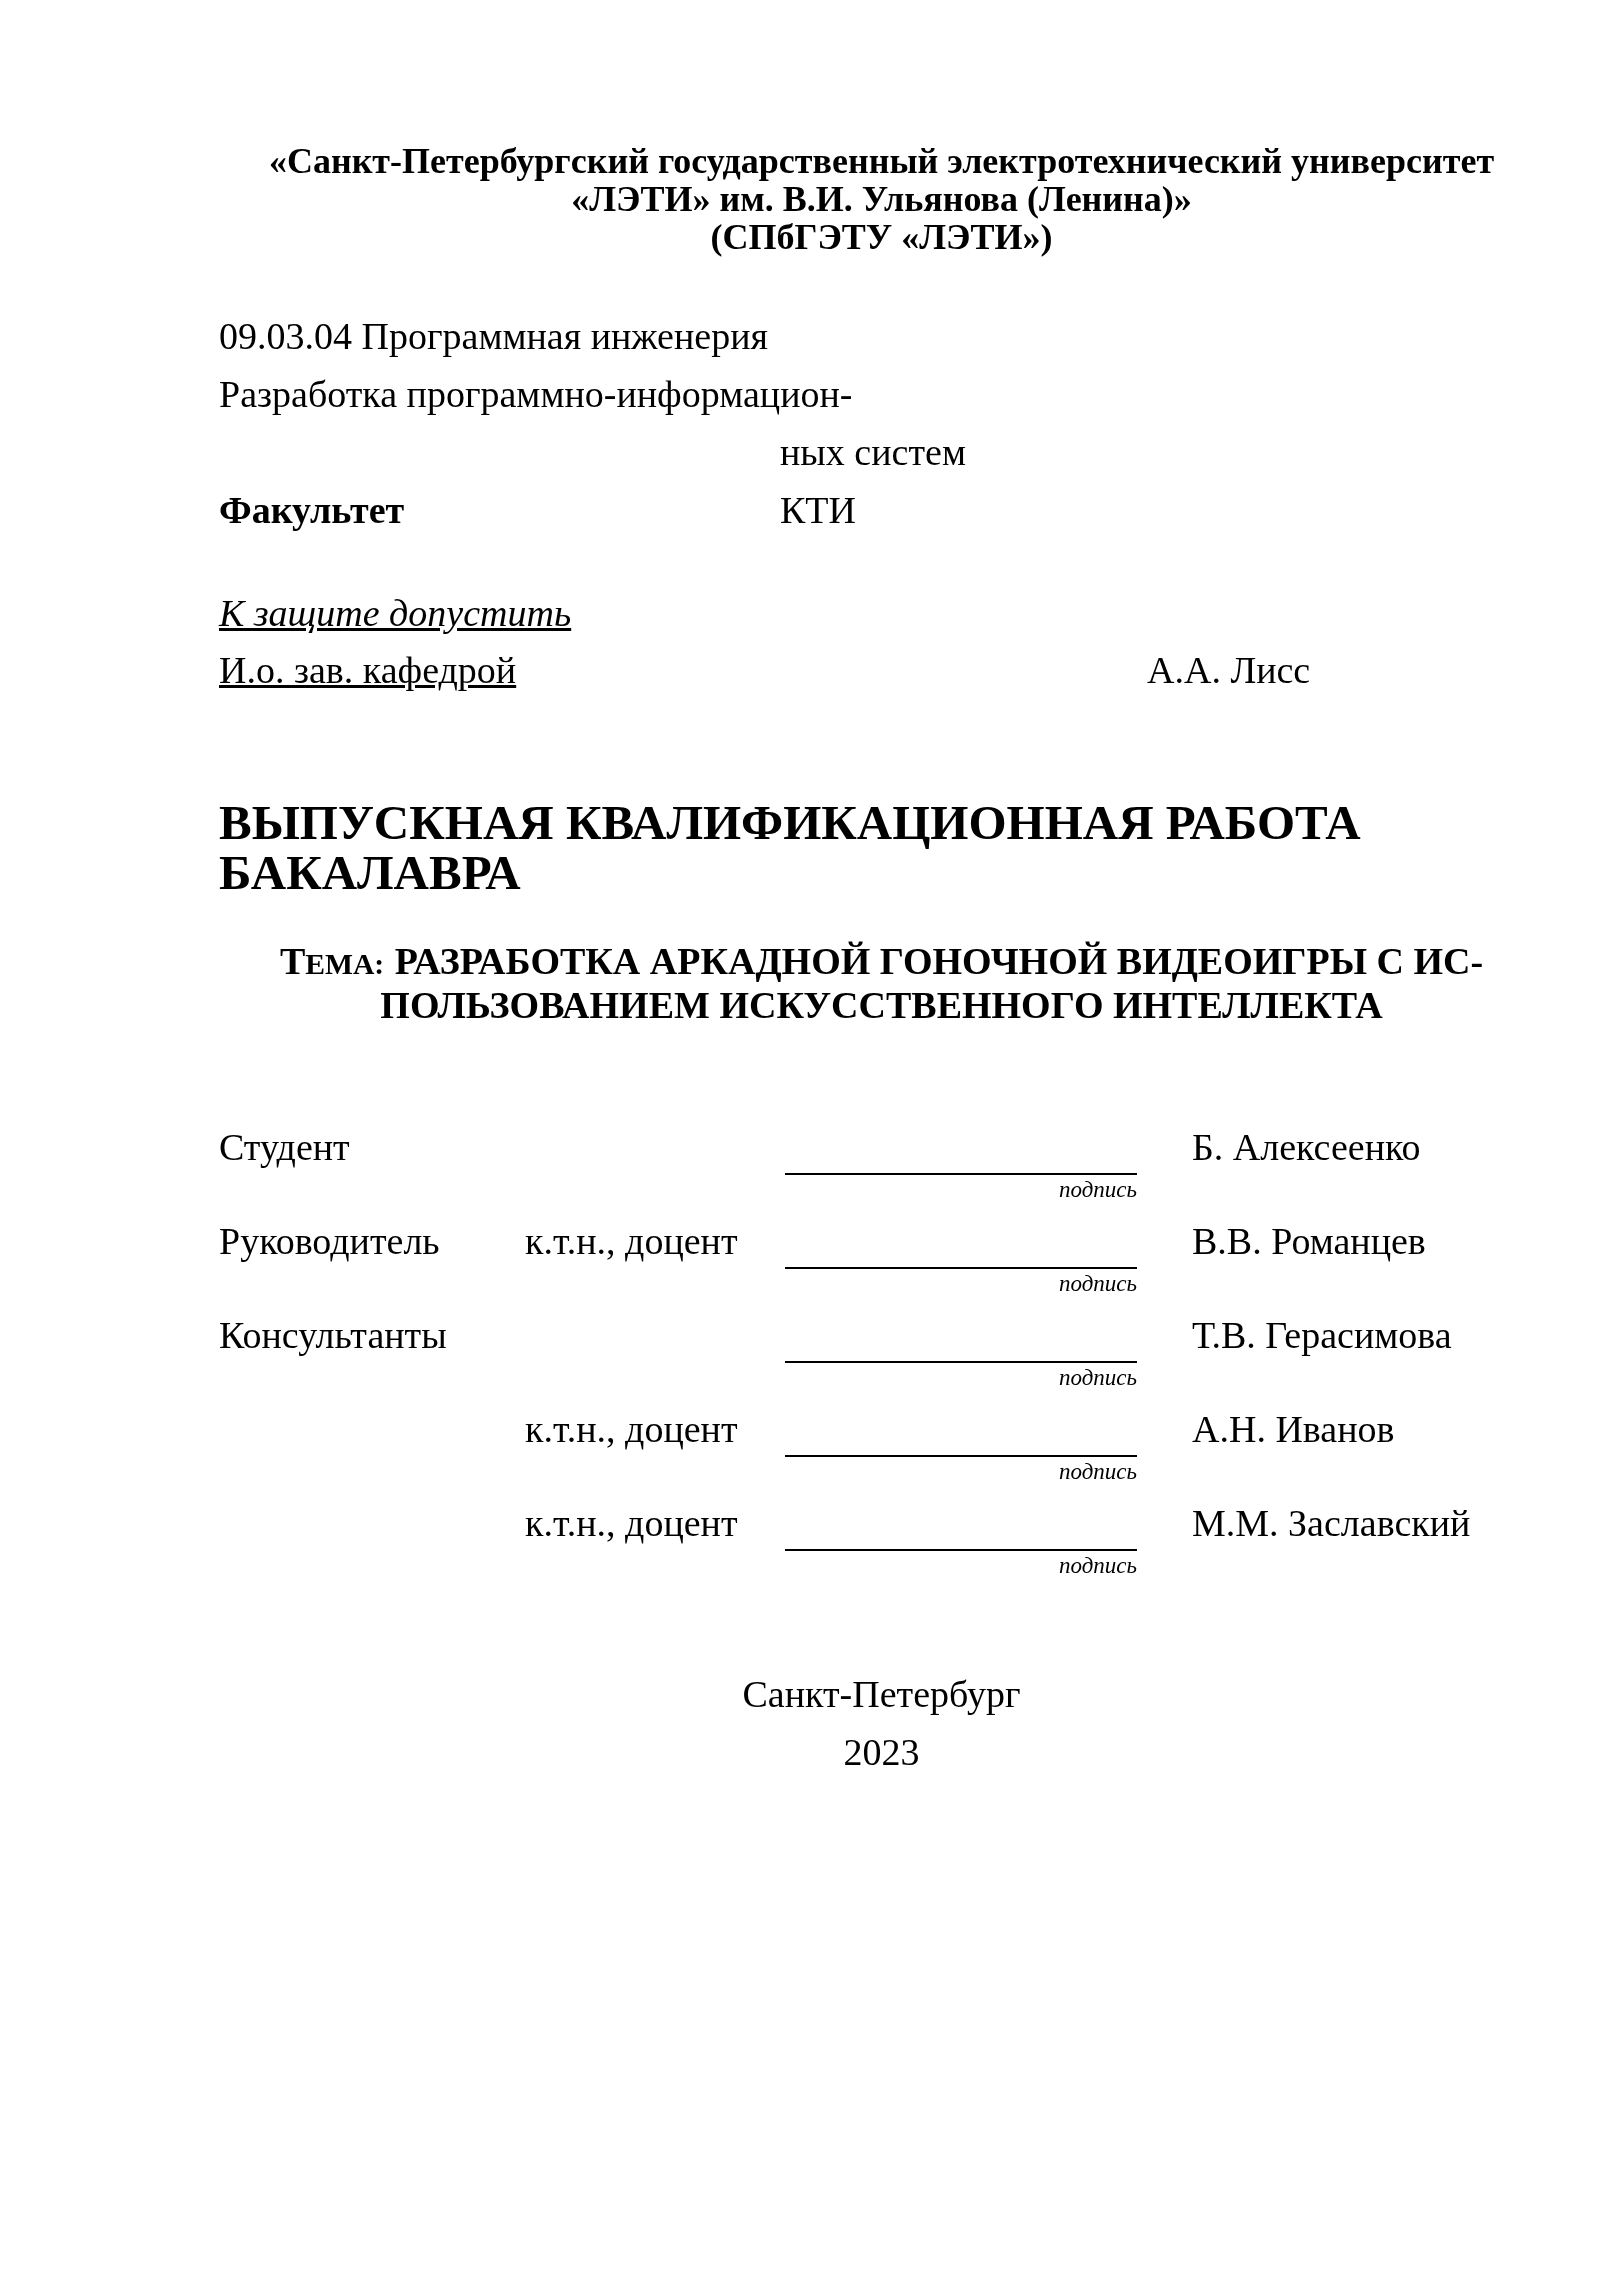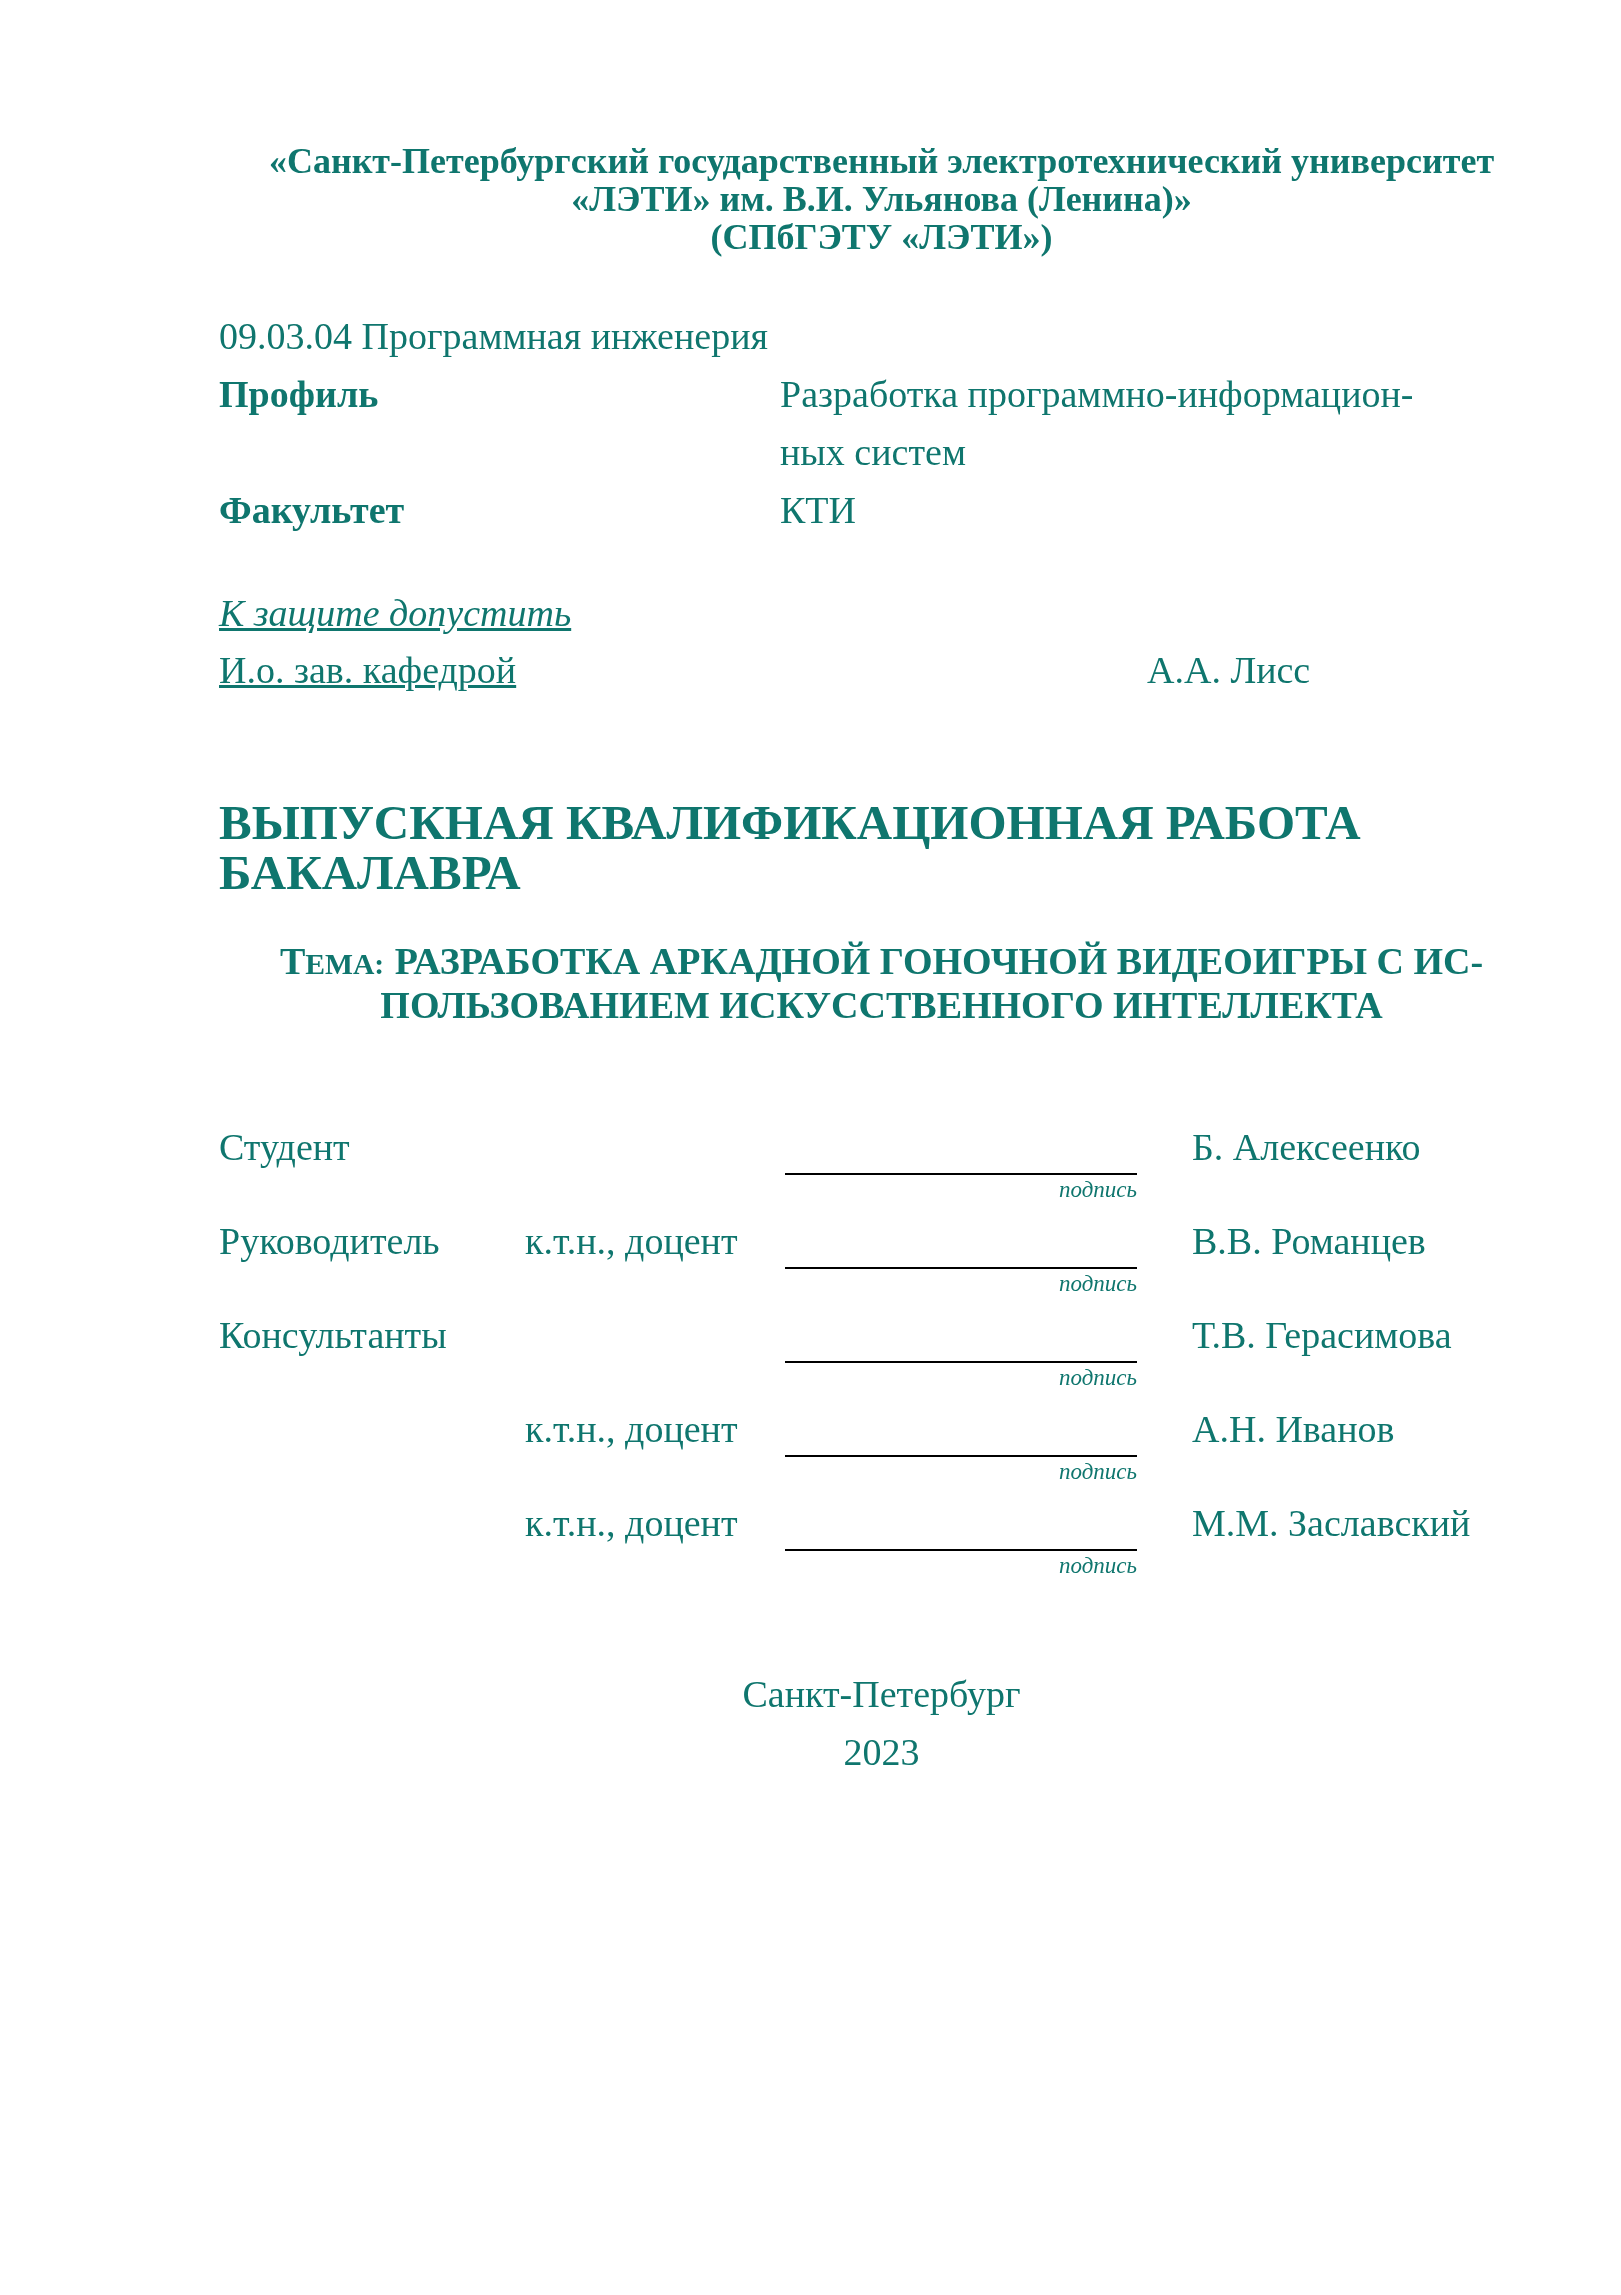--- a/index.html
+++ b/index.html
@@ -5,21 +5,21 @@
   html, body {
     margin: 0;
     padding: 0;
     background: #ffffff;
   }
   .page {
     position: relative;
     width: 1622px;
     height: 2295px;
     background: #ffffff;
-    color: #0f766e;
+    color: #000000;
     font-family: "Liberation Serif", "DejaVu Serif", serif;
     font-size: 38px;
     overflow: hidden;
   }
   .content {
     padding-left: 219px;
     padding-right: 78px;
   }
   
   .header {
@@ -150,21 +150,20 @@
       <div>«Санкт-Петербургский государственный электротехнический университет</div>
       <div>«ЛЭТИ» им. В.И. Ульянова (Ленина)»</div>
       <div>(СПбГЭТУ «ЛЭТИ»)</div>
     </div>
 
     <div class="fields">
       <div class="frow">
         <div class="fvalue">09.03.04 Программная инженерия</div>
       </div>
       <div class="frow">
-        <div class="flabel">Профиль</div>
         <div class="fvalue">Разработка программно-информацион-</div>
       </div>
       <div class="frow">
         <div class="flabel"></div>
         <div class="fvalue">ных систем</div>
       </div>
       <div class="frow">
         <div class="flabel">Факультет</div>
         <div class="fvalue">КТИ</div>
       </div>

